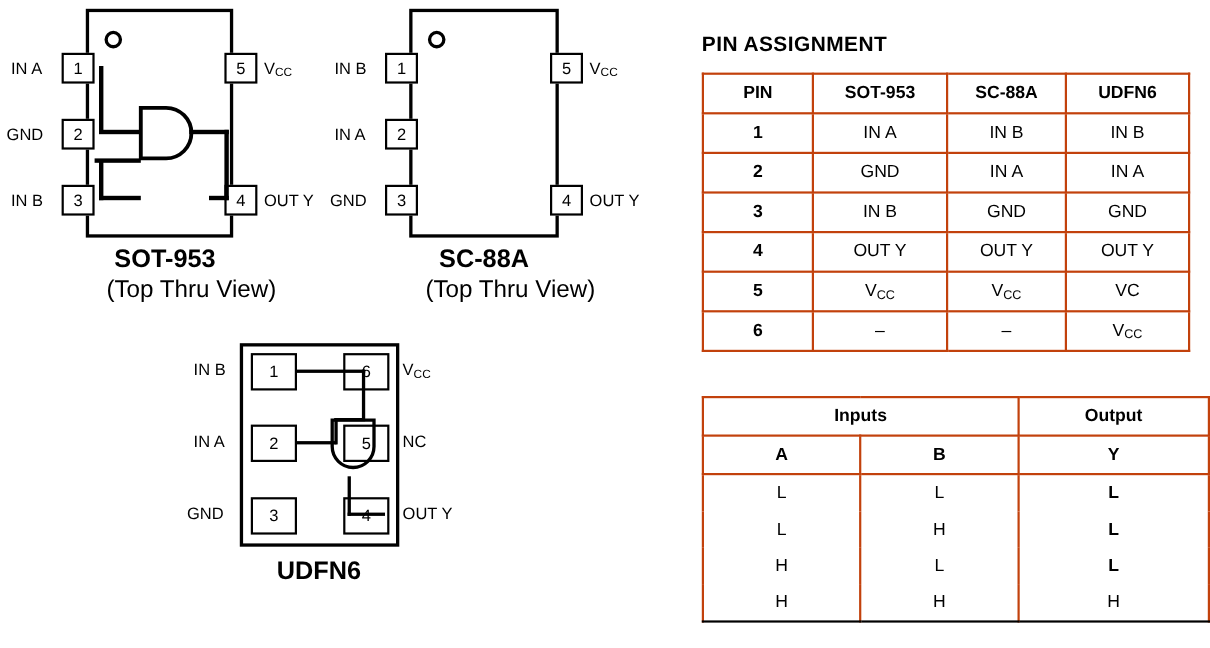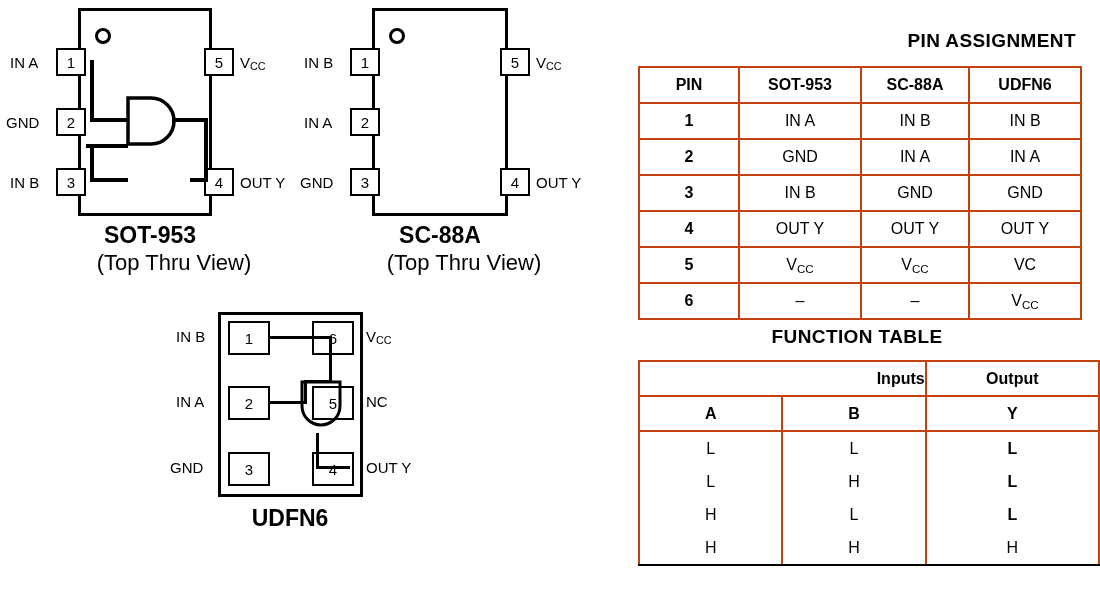--- a/index.html
+++ b/index.html
@@ -228,21 +228,21 @@
 
     <svg class="gate" style="left:160px; top:80px;" width="42" height="56" viewBox="0 0 42 56">
       <path d="M2 2 L2 26 A19 19 0 0 0 40 26 L40 2 Z" fill="none" stroke="#000" stroke-width="3"></path>
     </svg>
 
     <div class="caption" style="left:0px; top:205px; width:300px;">
       <span>UDFN6</span>
     </div>
   </div>
 
-  <div class="tbl-title" style="left:638px; top:30px; width:438px; text-align:right;">PIN ASSIGNMENT</div>
+  <div class="tbl-title" style="left:638px; top:30px; width:438px; text-align:left;">PIN ASSIGNMENT</div>
 
   <table class="grid" id="pin-table" style="left:638px; top:66px;">
     <thead>
       <tr>
         <th class="c0">PIN</th>
         <th class="c1">SOT-953</th>
         <th class="c2">SC-88A</th>
         <th class="c3">UDFN6</th>
       </tr>
     </thead>
@@ -279,26 +279,25 @@
       </tr>
       <tr>
         <td class="bold">6</td>
         <td>–</td>
         <td>–</td>
         <td>V<sub>CC</sub></td>
       </tr>
     </tbody>
   </table>
 
-  <div class="tbl-title" style="left:638px; top:326px; width:438px; text-align:center;">FUNCTION TABLE</div>
 
   <table class="grid" id="func-table" style="left:638px; top:360px;">
     <thead>
       <tr>
-        <th class="fc" colspan="2" style="width:290px;text-align:right;">Inputs</th>
+        <th class="fc" colspan="2" style="width:290px;">Inputs</th>
         <th class="fo">Output</th>
       </tr>
       <tr>
         <th class="fc">A</th>
         <th class="fc">B</th>
         <th class="fo">Y</th>
       </tr>
     </thead>
     <tbody>
       <tr class="data data-first">

